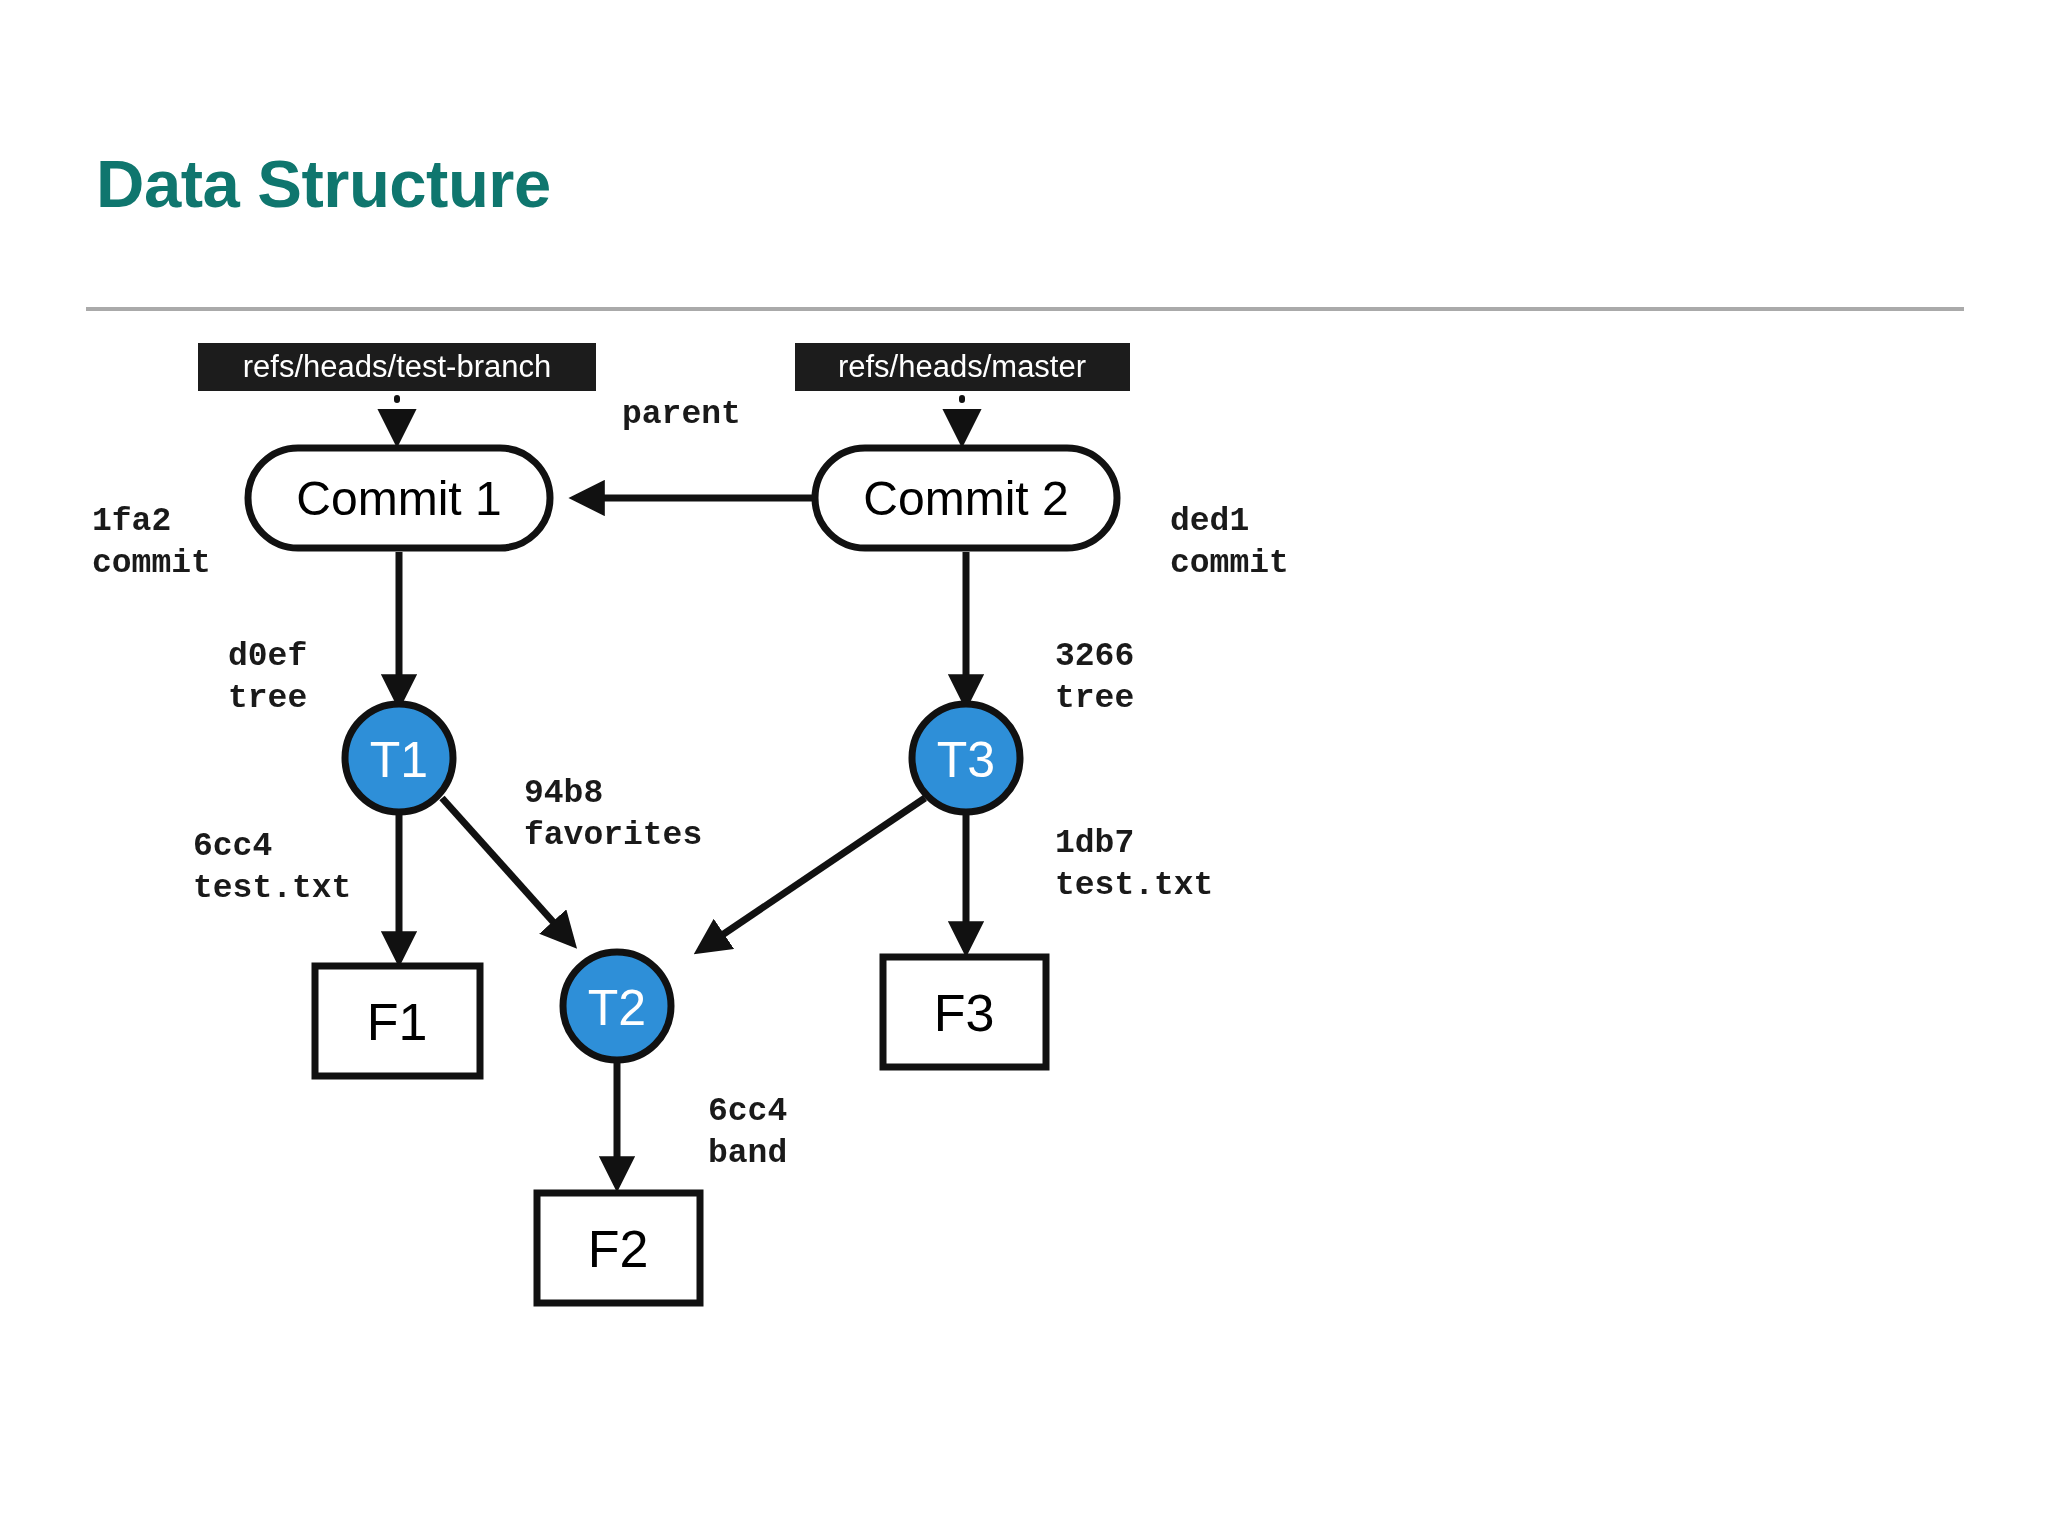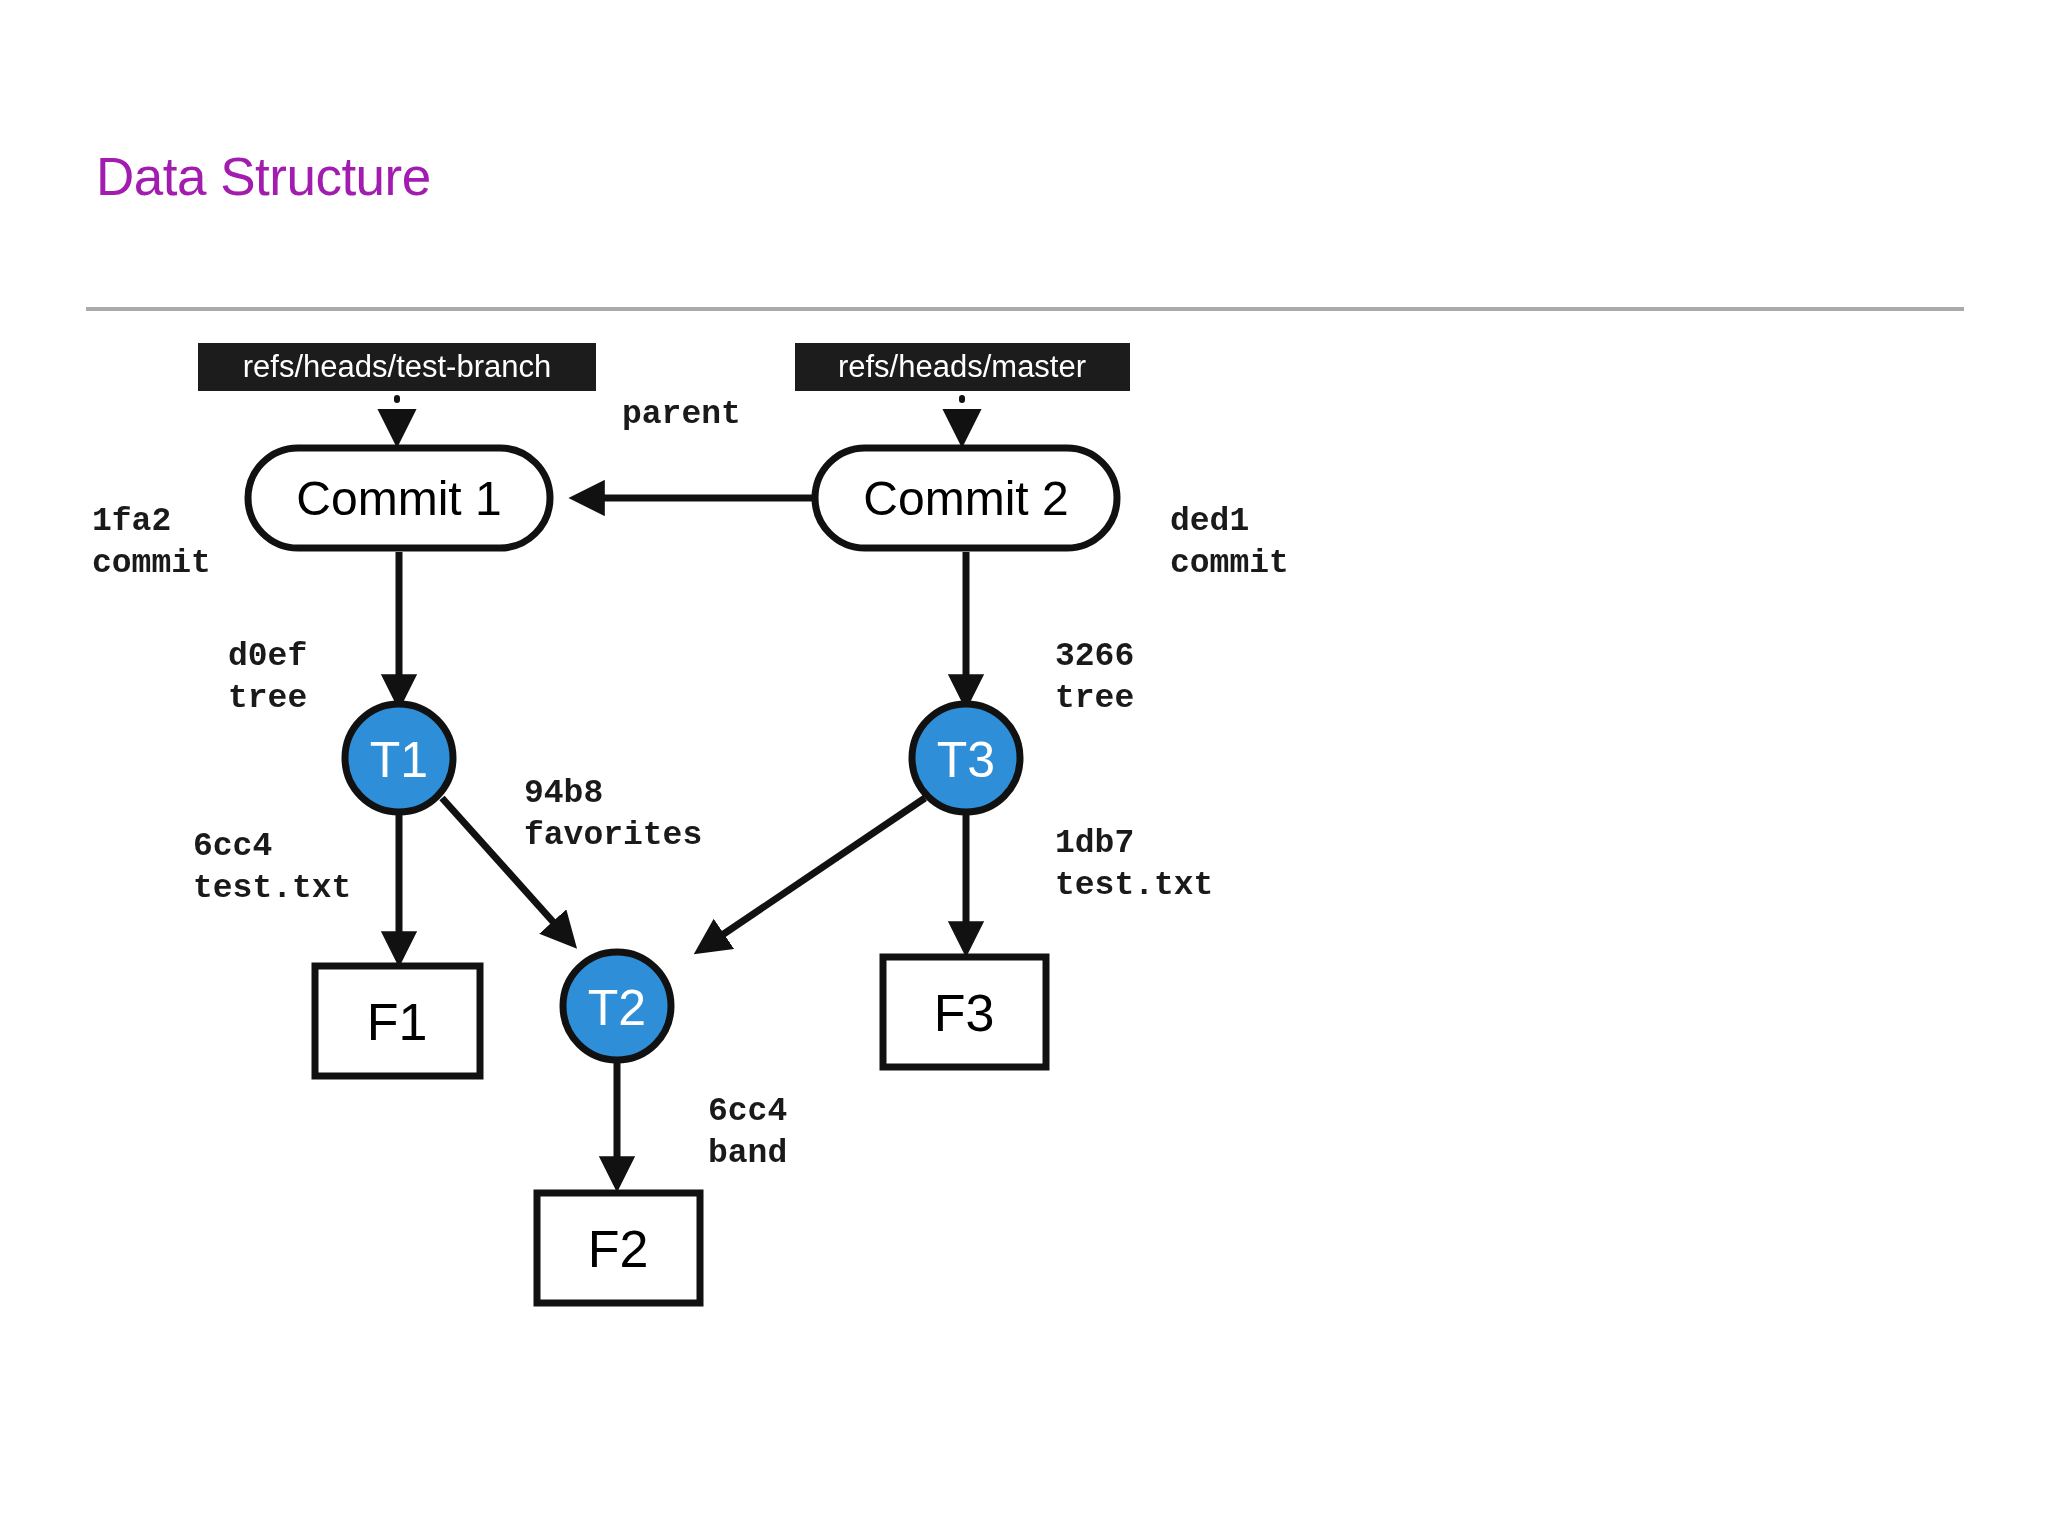--- a/index.html
+++ b/index.html
@@ -19,24 +19,24 @@
     position: absolute;
     inset: 0;
     background: #ffffff;
   }
 
   #slide-title {
     position: absolute;
     left: 96px;
     top: 150px;
     font-family: "Liberation Sans", sans-serif;
-    font-weight: normal;
-    font-size: 53px;
+    font-weight: bold;
+    font-size: 67px;
     line-height: 1.0;
-    color: #a21caf;
+    color: #0f766e;
     letter-spacing: -0.5px;
     white-space: nowrap;
   }
 
   #title-rule {
     position: absolute;
     left: 86px;
     top: 307px;
     width: 1878px;
     height: 4px;

